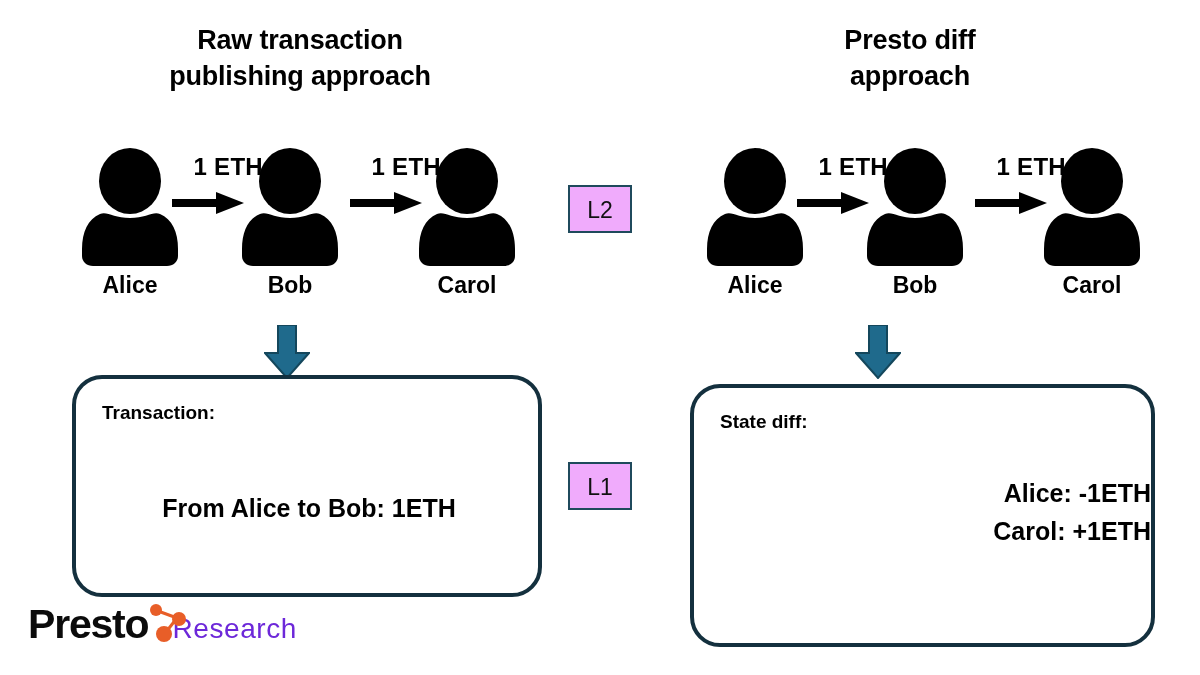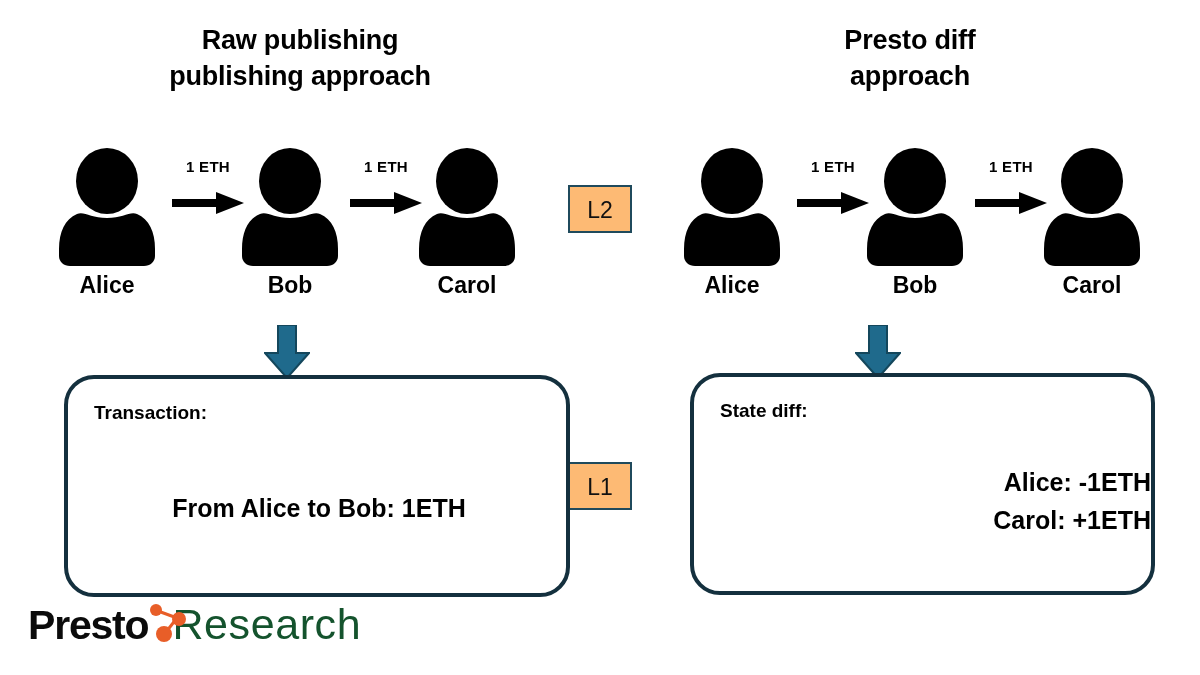--- a/index.html
+++ b/index.html
@@ -38,21 +38,21 @@
   .actor-row { position: absolute; top: 148px; height: 170px; }
   #actors-left  { left: 55px;  width: 470px; }
   #actors-right { left: 680px; width: 470px; }
 
   .actor {
     position: absolute;
     width: 100px;
     top: 0;
     text-align: center;
   }
-  .actor.pos0 { left: 2px; }
+  .actor.pos0 { left: 25px; }
   .actor.pos1 { left: 185px; }
   .actor.pos2 { left: 362px; }
 
   .person-icon {
     width: 100px;
     height: 118px;
     display: block;
     margin: 0 auto;
   }
   .actor-label {
@@ -72,37 +72,38 @@
     width: 110px;
     text-align: center;
   }
   .transfer.tpos0 { left: 98px; }
   .transfer.tpos1 { left: 276px; }
 
   .transfer-amount {
     display: block;
     font-family: "Liberation Sans", sans-serif;
     font-weight: bold;
-    font-size: 15px;
+    font-size: 24px;
     color: #000000;
     line-height: 22px;
     letter-spacing: 0.3px;
+    text-align: right;
   }
   .transfer-arrow {
     display: block;
     margin: 12px auto 0 auto;
     width: 72px;
     height: 26px;
   }
 
   
   .layer-chip {
     position: absolute;
     border: 2px solid #1F4A5C;
-    background: #fdba74;
+    background: #f0abfc;
     font-family: "Liberation Sans", sans-serif;
     font-size: 23px;
     color: #111111;
     text-align: center;
     line-height: 46px;
     width: 64px;
     height: 48px;
     box-sizing: border-box;
   }
   #chip-l2 { left: 568px; top: 185px; }
@@ -118,22 +119,22 @@
   #down-right { left: 855px; top: 325px; }
 
   
   .data-box {
     position: absolute;
     border: 4px solid #14303E;
     border-radius: 30px;
     background: #ffffff;
     box-sizing: border-box;
   }
-  #box-left  { left: 64px;  top: 375px; width: 506px; height: 222px; }
-  #box-right { left: 690px; top: 373px; width: 465px; height: 222px; }
+  #box-left  { left: 72px;  top: 375px; width: 470px; height: 222px; }
+  #box-right { left: 690px; top: 384px; width: 465px; height: 263px; }
 
   .box-heading {
     position: absolute;
     left: 26px;
     top: 22px;
     font-family: "Liberation Sans", sans-serif;
     font-weight: bold;
     font-size: 19px;
     color: #000000;
     line-height: 24px;
@@ -179,34 +180,34 @@
     position: absolute;
     left: 108px;
     top: -4px;
     width: 64px;
     height: 50px;
     pointer-events: none;
   }
   #logo-research {
     font-family: "Liberation Sans", sans-serif;
     font-weight: normal;
-    font-size: 43px;
+    font-size: 28px;
     letter-spacing: 0.6px;
-    color: #14532d;
+    color: #6d28d9;
     line-height: 44px;
     margin-left: 24px;
   }
 </style>
 </head>
 <body>
 
 <div id="canvas">
 
   <div class="col-title" id="title-left">
-    <span class="t-line">Raw publishing</span>
+    <span class="t-line">Raw transaction</span>
     <span class="t-line">publishing approach</span>
   </div>
 
   <div class="col-title" id="title-right">
     <span class="t-line">Presto diff</span>
     <span class="t-line">approach</span>
   </div>
 
   <div class="actor-row" id="actors-left">
 

